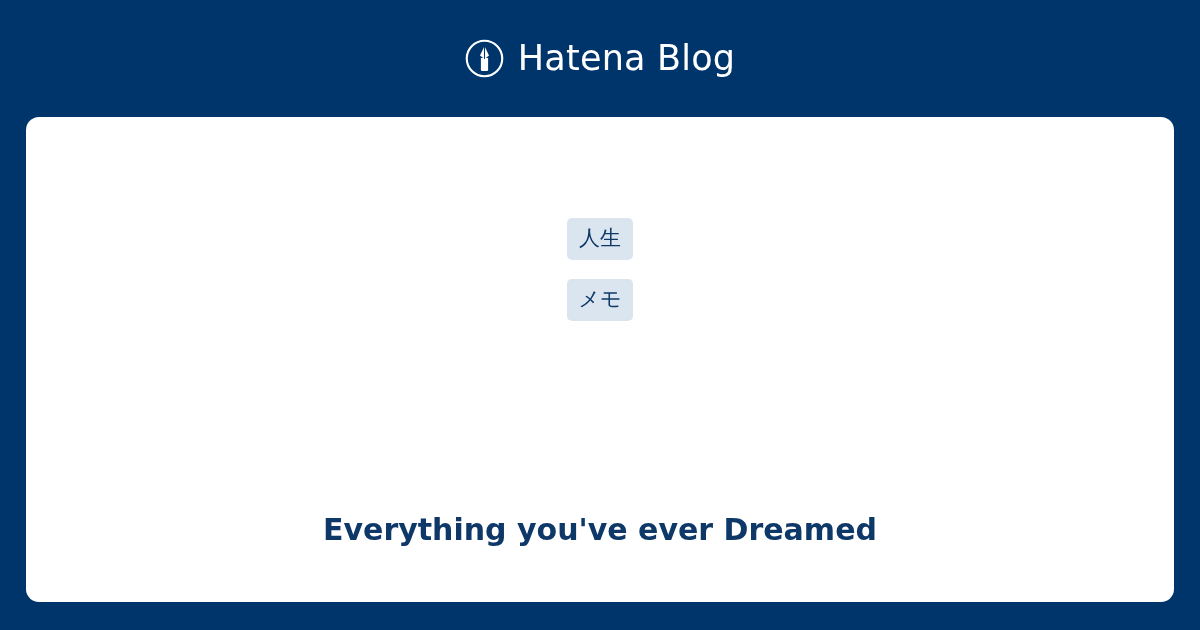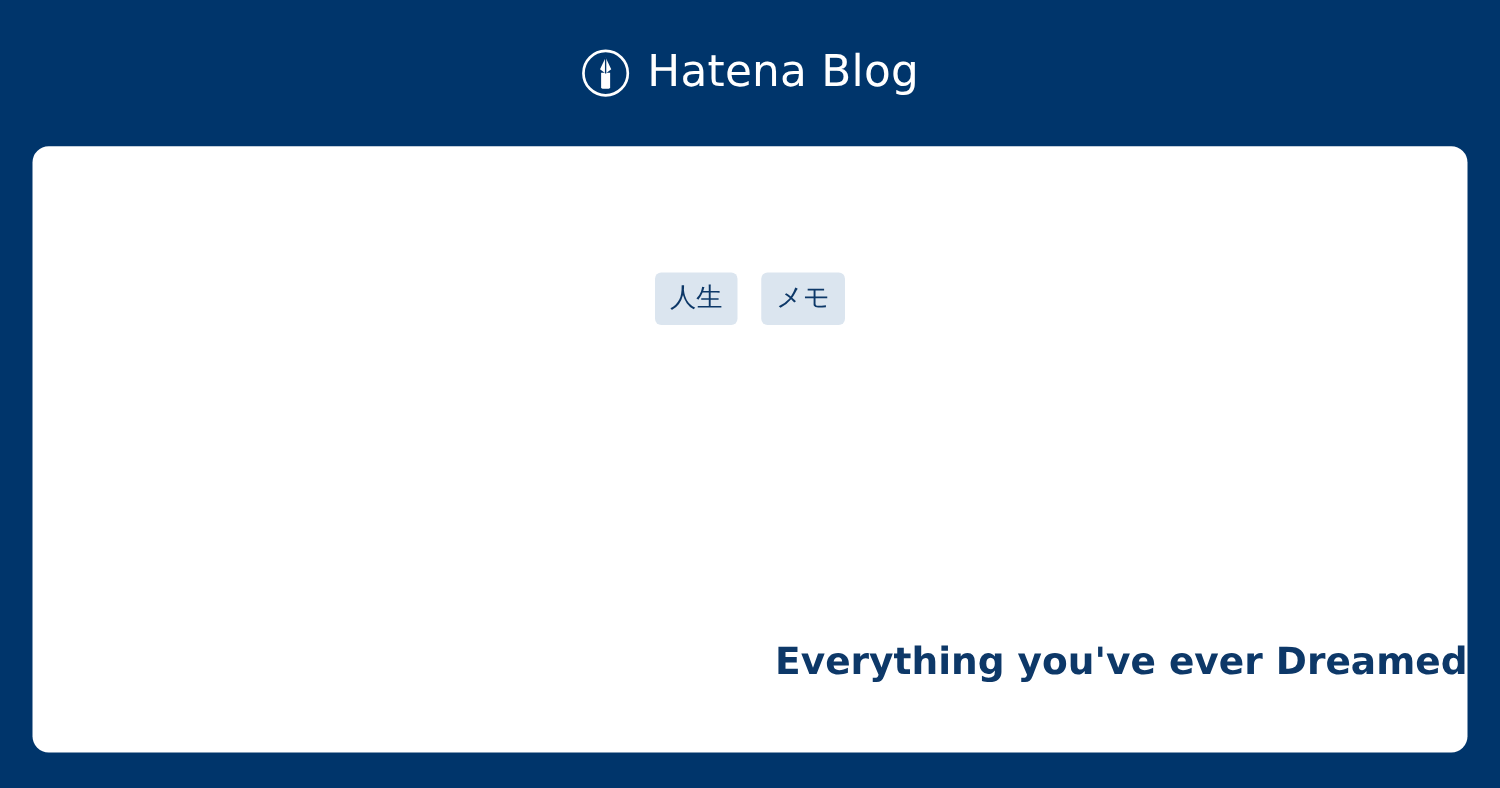--- a/index.html
+++ b/index.html
@@ -70,20 +70,21 @@
   
   .tag-list {
     position: absolute;
     left: 0;
     top: 101px;
     width: 100%;
     display: flex;
     align-items: center;
     justify-content: center;
     gap: 19px;
+    flex-direction: column;
   }
 
   .tag-chip {
     background: #dbe5ef;
     color: #0d3868;
     font-size: 21px;
     line-height: 1;
     font-weight: 400;
     padding: 10px 12px 11px 12px;
     border-radius: 5px;
@@ -108,21 +109,21 @@
     font-family: "DejaVu Sans", "Liberation Sans", sans-serif;
     word-break: break-all;
   }
 
   
   .blog-name {
     position: absolute;
     left: 0;
     bottom: 54px;
     width: 100%;
-    text-align: right;
+    text-align: center;
     color: #0d3868;
     font-size: 30px;
     font-weight: bold;
     line-height: 1.2;
     letter-spacing: 0px;
     font-family: "DejaVu Sans", "Liberation Sans", sans-serif;
   }
 </style>
 </head>
 <body>

